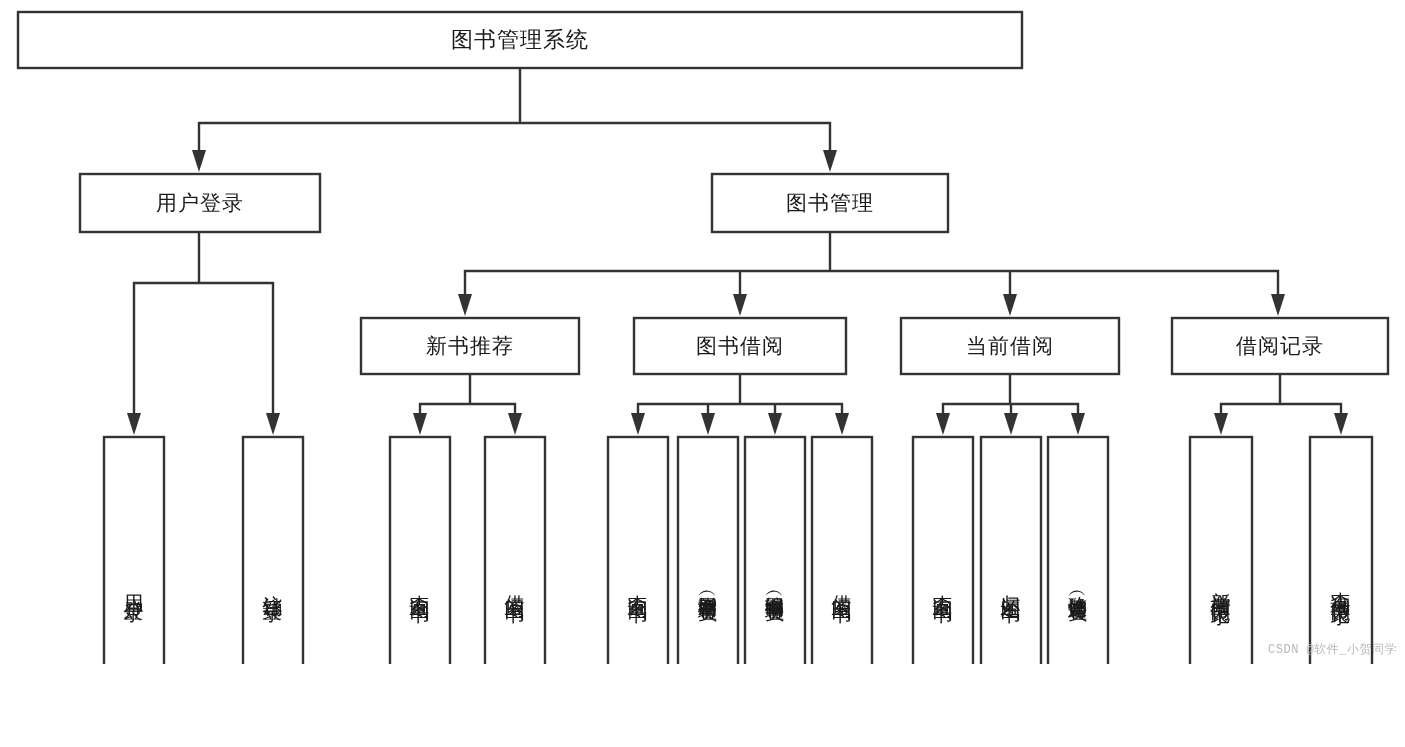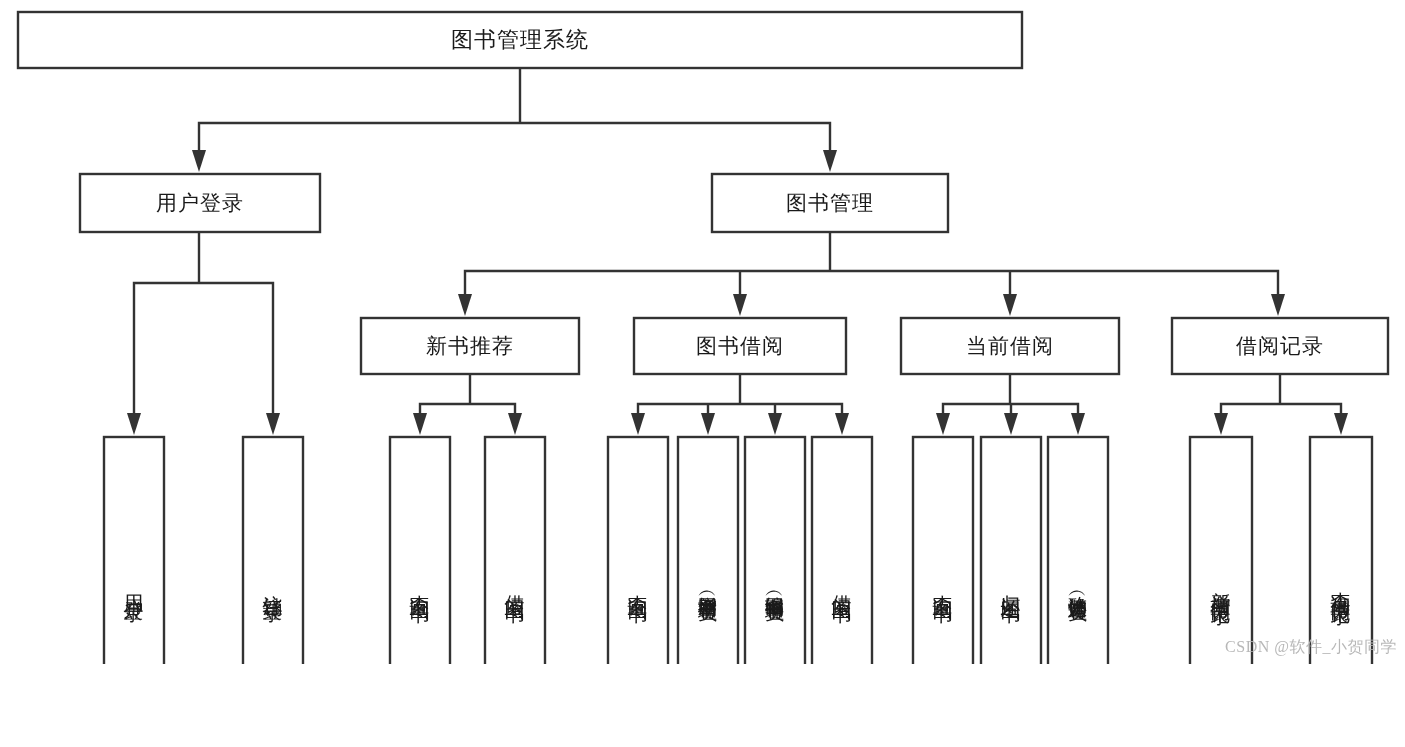--- a/index.html
+++ b/index.html
@@ -67,22 +67,22 @@
     text-orientation: upright;
     letter-spacing: 3px;
     line-height: 1;
     white-space: nowrap;
     text-align: center;
   }
   .watermark {
     position: absolute;
     right: 8px;
     bottom: 6px;
-    font-family: Liberation Serif, serif;
-    font-size: 16px;
+    font-family: Liberation Mono, monospace;
+    font-size: 12px;
     color: #b8b8b8;
     letter-spacing: 0.5px;
     white-space: nowrap;
   }
 </style>
 </head>
 <body>
 
 <div id="diagram-root">
 

